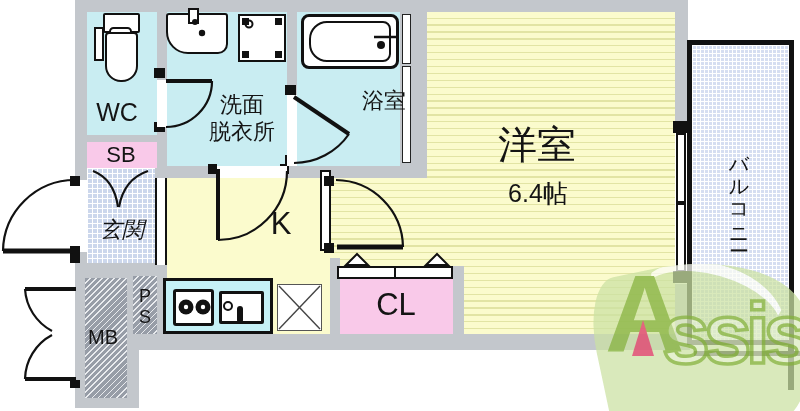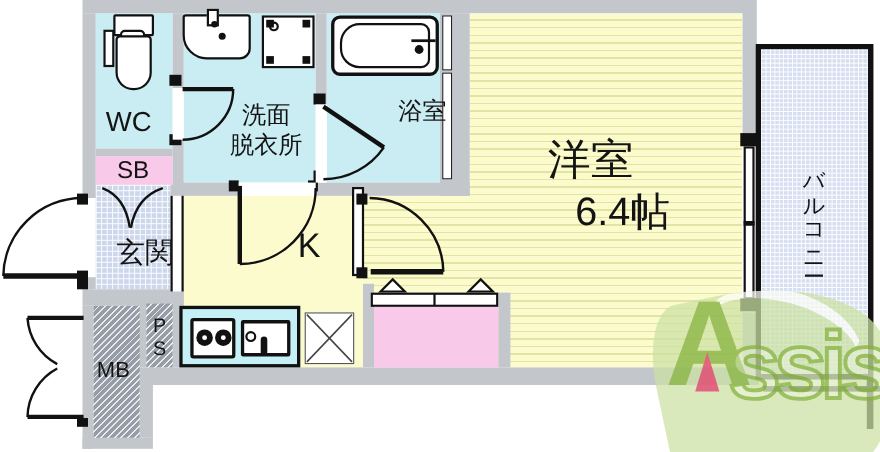--- a/index.html
+++ b/index.html
@@ -244,24 +244,25 @@
     <rect x="676" y="201" width="10" height="4" fill="#111"></rect>
   </svg>
 
   <div class="lbl" style="left:117px;top:112px;font-size:25px;">WC</div>
   <div class="lbl" style="left:121px;top:155px;font-size:22px;">SB</div>
   <div class="lbl" style="left:242px;top:118px;font-size:22px;line-height:27px;">
     <span>洗面</span><br>
     <span>脱衣所</span>
   </div>
   <div class="lbl" style="left:384px;top:101px;font-size:22px;">浴室</div>
-  <div class="lbl" style="left:132px;top:230px;font-size:26px;">玄関</div>
+  <div class="lbl" style="left:122px;top:230px;font-size:22px;font-style:italic;">玄関</div>
   <div class="lbl" style="left:281px;top:224px;font-size:31px;">K</div>
   <div class="lbl" style="left:537px;top:145px;font-size:39px;">洋室</div>
-  <div class="lbl" style="left:538px;top:193px;font-size:36px;margin-left:28px;">6.4帖</div>
+  <div class="lbl" style="left:538px;top:193px;font-size:25px;">6.4帖</div>
+  <div class="lbl" style="left:396px;top:305px;font-size:31px;">CL</div>
   <div class="lbl" style="left:103px;top:337px;font-size:20px;">MB</div>
   <div class="lbl" style="left:145px;top:296px;font-size:18px;">P</div>
   <div class="lbl" style="left:145px;top:317px;font-size:18px;">S</div>
   <div class="lbl vert" style="left:740px;top:192px;font-size:20px;letter-spacing:2px;">バルコニー</div>
 
   <div id="wm">
     <div class="leaf">
       <div class="swoosh"></div>
     </div>
     <div class="letterA">A</div>

